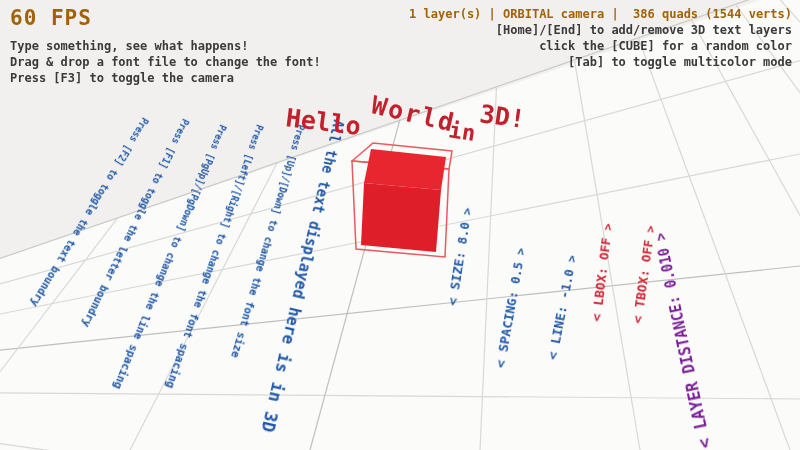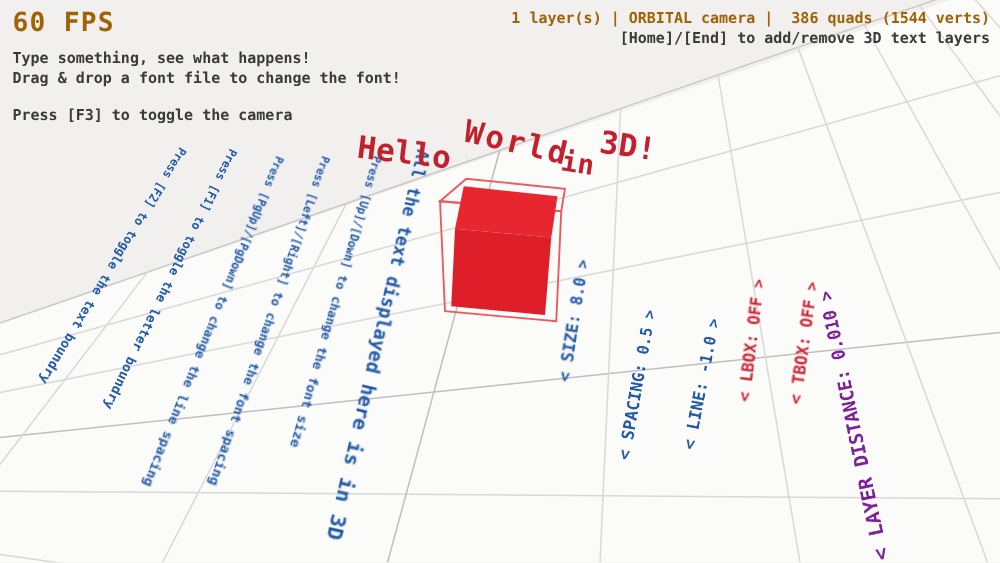--- a/index.html
+++ b/index.html
@@ -8,21 +8,21 @@
     background:#f1f0ee;
     font-family:"DejaVu Sans Mono","Liberation Mono",monospace;
   }
   .stage *{box-sizing:border-box;}
   svg.scene{position:absolute;left:0;top:0;}
 
   
   .hud-left{position:absolute;left:10px;top:6px;z-index:30;}
   .fps{color:#a16207;font-size:21px;font-weight:bold;letter-spacing:1px;margin-bottom:8px;}
   .hud-line{color:#3a3a3a;font-size:12px;font-weight:bold;line-height:16px;white-space:pre;}
-  .hud-line.gap{margin-top:14px;}
+  .hud-line.gap{}
   .hud-right{position:absolute;right:8px;top:6px;z-index:30;text-align:right;}
   .status{color:#a16207;font-size:12px;font-weight:bold;line-height:16px;white-space:pre;}
 
   
   .gtext{
     position:absolute;white-space:nowrap;font-weight:bold;
     transform-origin:0 50%;z-index:10;
   }
   .gtext .fs{display:inline-block;transform:perspective(420px) rotateY(-12deg);}
   .gtext.up .fs{transform:perspective(420px) rotateY(14deg);}
@@ -135,15 +135,17 @@
   <div class="hud-left">
     <div class="fps">60 FPS</div>
     <div class="hud-line">Type something, see what happens!</div>
     <div class="hud-line">Drag &amp; drop a font file to change the font!</div>
     <div class="hud-line gap">Press [F3] to toggle the camera</div>
   </div>
 
   <div class="hud-right">
     <div class="status">1 layer(s) | ORBITAL camera |  386 quads (1544 verts)</div>
     <div class="hud-line">[Home]/[End] to add/remove 3D text layers</div>
+    <div class="hud-line">click the [CUBE] for a random color</div>
+    <div class="hud-line">[Tab] to toggle multicolor mode</div>
   </div>
 
 </div>
 
 </body></html>

